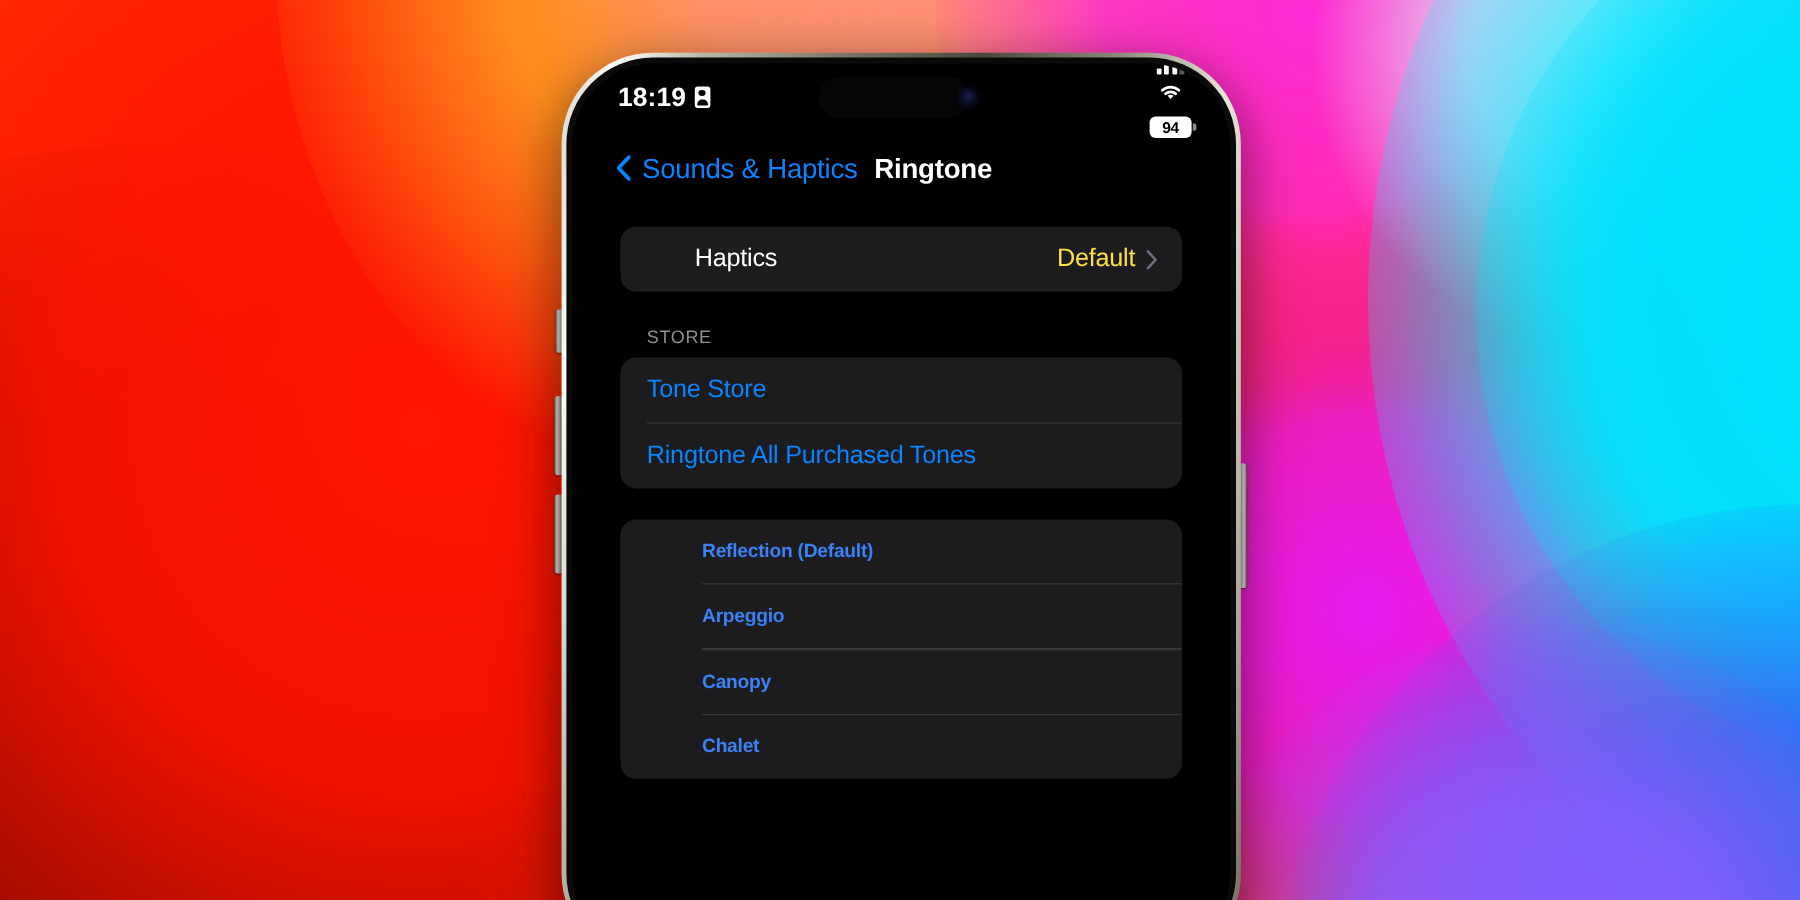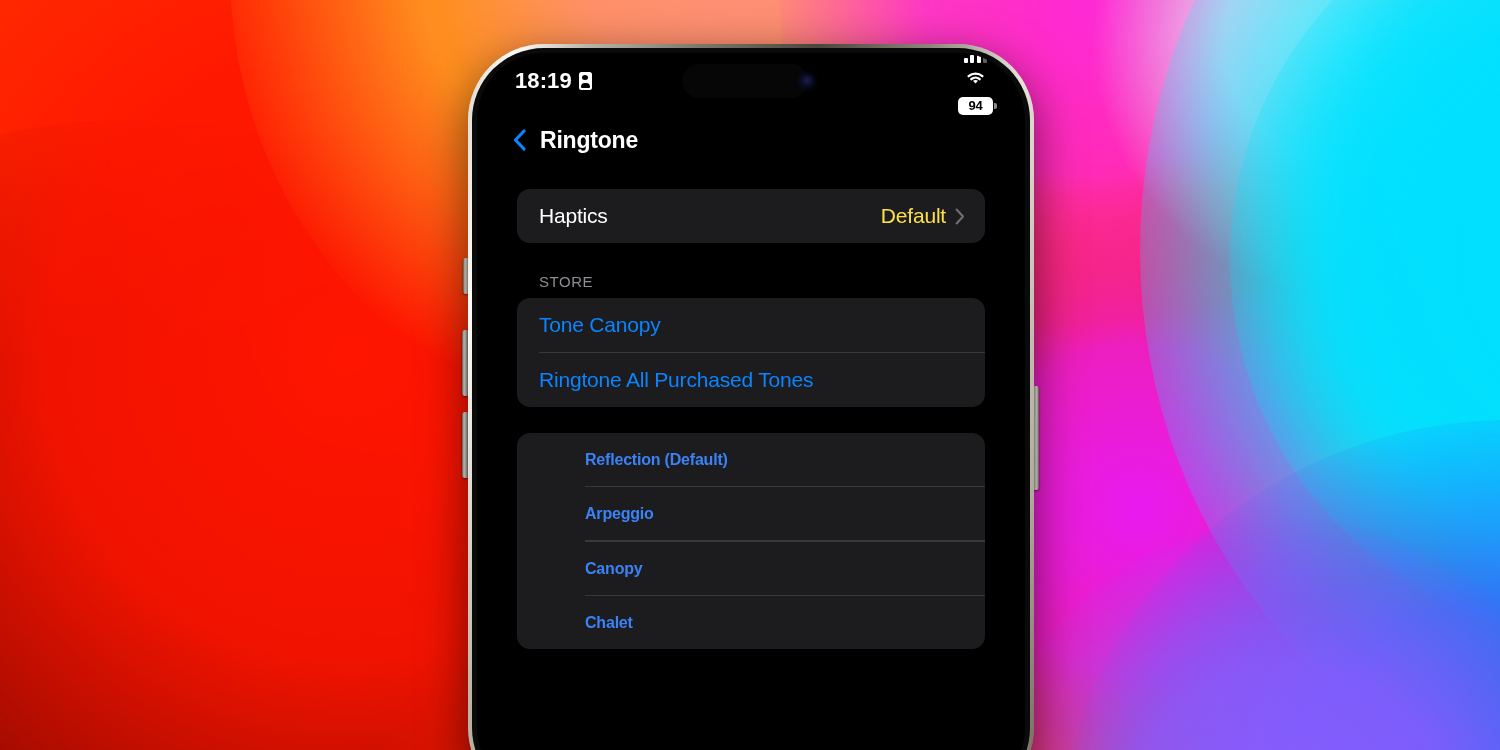--- a/index.html
+++ b/index.html
@@ -190,21 +190,21 @@
     border-radius:13px;
     overflow:hidden;
   }
   .row {
     display:flex; align-items:center;
     min-height:54px;
     padding:0 20px 0 22px;
     position:relative;
     cursor:pointer;
   }
-  .row-label { color:#fff; font-size:21px; letter-spacing:-0.2px; }
+  .row-label { color:#fff; font-size:21px; letter-spacing:-0.2px;margin-left:40px; }
   .row-link  { color:#0a84ff; font-size:21px; letter-spacing:-0.2px; }
   .row-spacer{ flex:1; }
   .row-value { color:#fde047; font-size:21px; margin-right:9px; letter-spacing:-0.2px; }
   .chev-right { width:10px; height:17px; flex:none; }
 
   .sep {
     height:1px;
     background:#38383a;
     margin-left:22px;
   }
@@ -290,20 +290,21 @@
             <span id="battery-level">94</span>
           </span>
         </div>
       </div>
 
       <div id="nav-bar">
         <div id="back-button">
           <svg id="back-chevron" viewBox="0 0 13 22" fill="none">
             <path d="M11 2 L2.5 11 L11 20" stroke="#0a84ff" stroke-width="3.2" stroke-linecap="round" stroke-linejoin="round"></path>
           </svg>
+          <span id="back-label">Sounds &amp; Haptics</span>
         </div>
         <span id="page-title">Ringtone</span>
       </div>
 
       <div id="content">
 
         <div class="card" id="group-haptics">
           <div class="row">
             <span class="row-label">Haptics</span>
             <span class="row-spacer"></span>
@@ -311,21 +312,21 @@
             <svg class="chev-right" viewBox="0 0 10 17" fill="none">
               <path d="M1.6 1.5 L8 8.5 L1.6 15.5" stroke="#6e6e73" stroke-width="2.1" stroke-linecap="round" stroke-linejoin="round"></path>
             </svg>
           </div>
         </div>
 
         <div class="section-header">STORE</div>
 
         <div class="card">
           <div class="row">
-            <span class="row-link">Tone Canopy</span>
+            <span class="row-link">Tone Store</span>
           </div>
           <div class="sep"></div>
           <div class="row">
             <span class="row-link">Ringtone All Purchased Tones</span>
           </div>
         </div>
 
 
         <div class="card" id="group-tones">
           <div class="tone-row">

